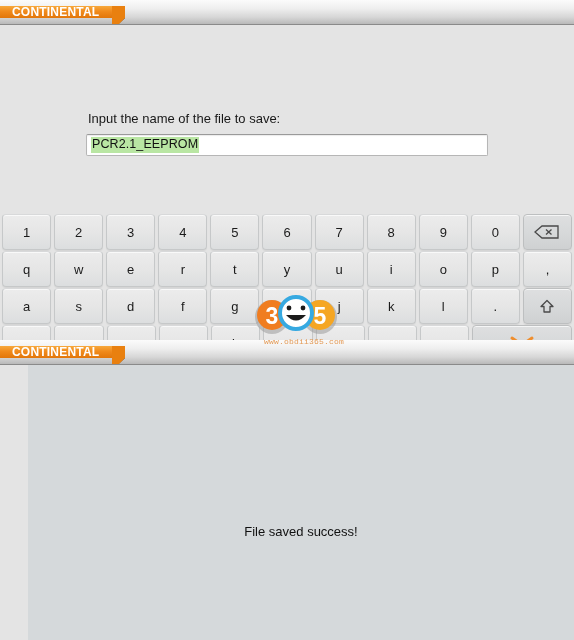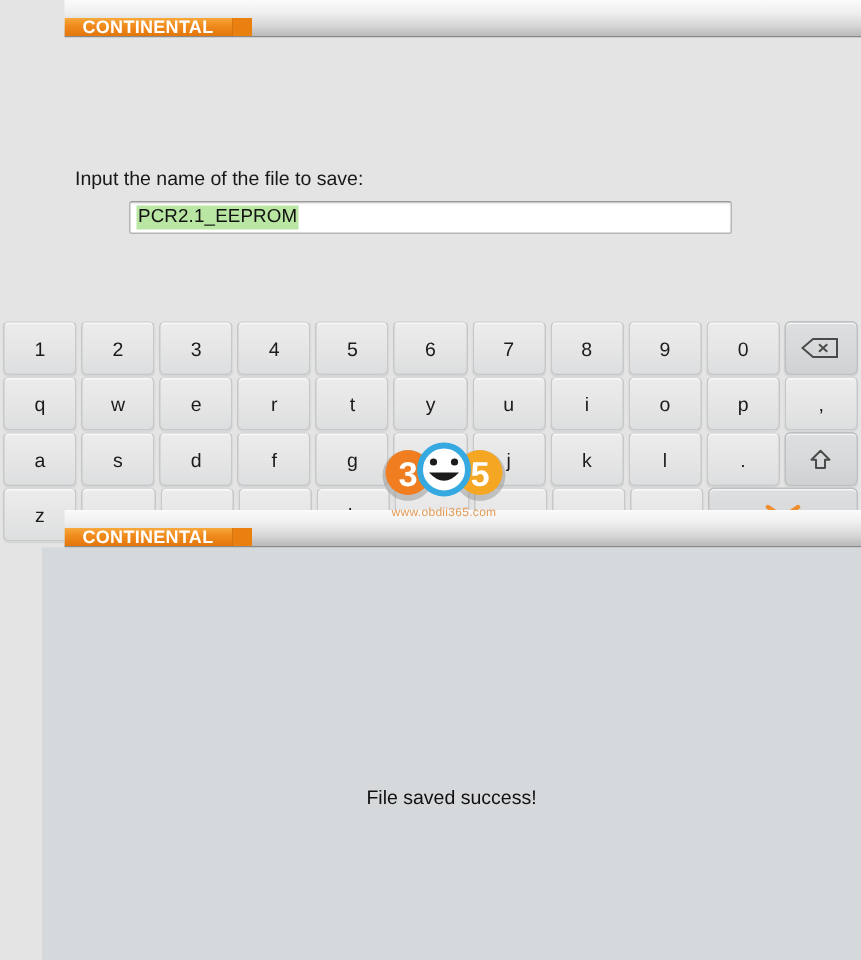--- a/index.html
+++ b/index.html
@@ -15,23 +15,22 @@
     position: relative;
   }
 
   
   .tabbar {
     position: relative;
     height: 24px;
     background: linear-gradient(to bottom, #fbfbfb 0%, #efefef 35%, #d6d6d6 72%, #b9b9b9 100%);
     border-bottom: 1px solid #8a8a8a;
     display: flex;
-    align-items: flex-end;
+    align-items: center;
     overflow: hidden;
-    margin-left: 43px;
   }
   .tab {
     position: relative;
     display: flex;
     align-items: center;
     padding: 0 18px 0 10px;
     font-size: 12.5px;
     white-space: nowrap;
     line-height: 1;
   }
@@ -121,21 +120,21 @@
   
   .panel-top {
     position: relative;
     height: 315px;
     background: #e4e4e4;
   }
   .form-area {
     padding: 86px 0 0 0;
   }
   .form-label {
-    margin-left: 50px;
+    margin-left: 88px;
     font-size: 13px;
     color: #181818;
   }
   .text-field {
     margin: 8px 86px 16px 86px;
     height: 22px;
     background: #ffffff;
     border: 1px solid #b6b6b6;
     border-top-color: #9a9a9a;
     border-radius: 2px;
@@ -219,26 +218,26 @@
     width: 96px;
     height: 56px;
     pointer-events: none;
     z-index: 30;
   }
   .wm-text {
     position: absolute;
     left: 0;
     top: 44px;
     width: 96px;
-    text-align: center;
+    text-align: right;
     font-size: 8px;
     letter-spacing: .2px;
     color: #e08a3a;
     opacity: .85;
-    font-family: Liberation Sans, sans-serif;
+    font-family: Liberation Mono, monospace;
   }
 </style>
 </head>
 <body>
 
 <div class="tabbar">
   <div class="tab tab-brand">
     <span>CONTINENTAL</span>
     <span class="slashline"></span>
   </div>

